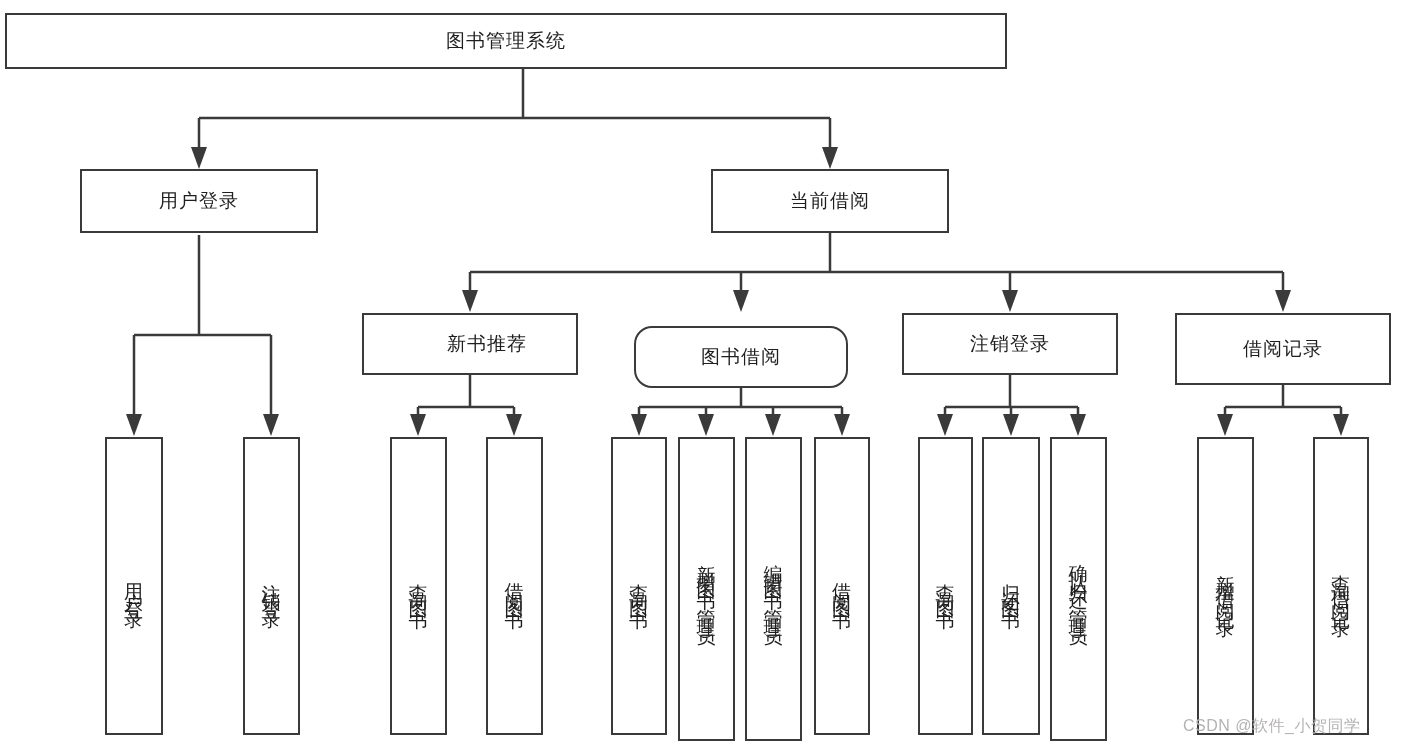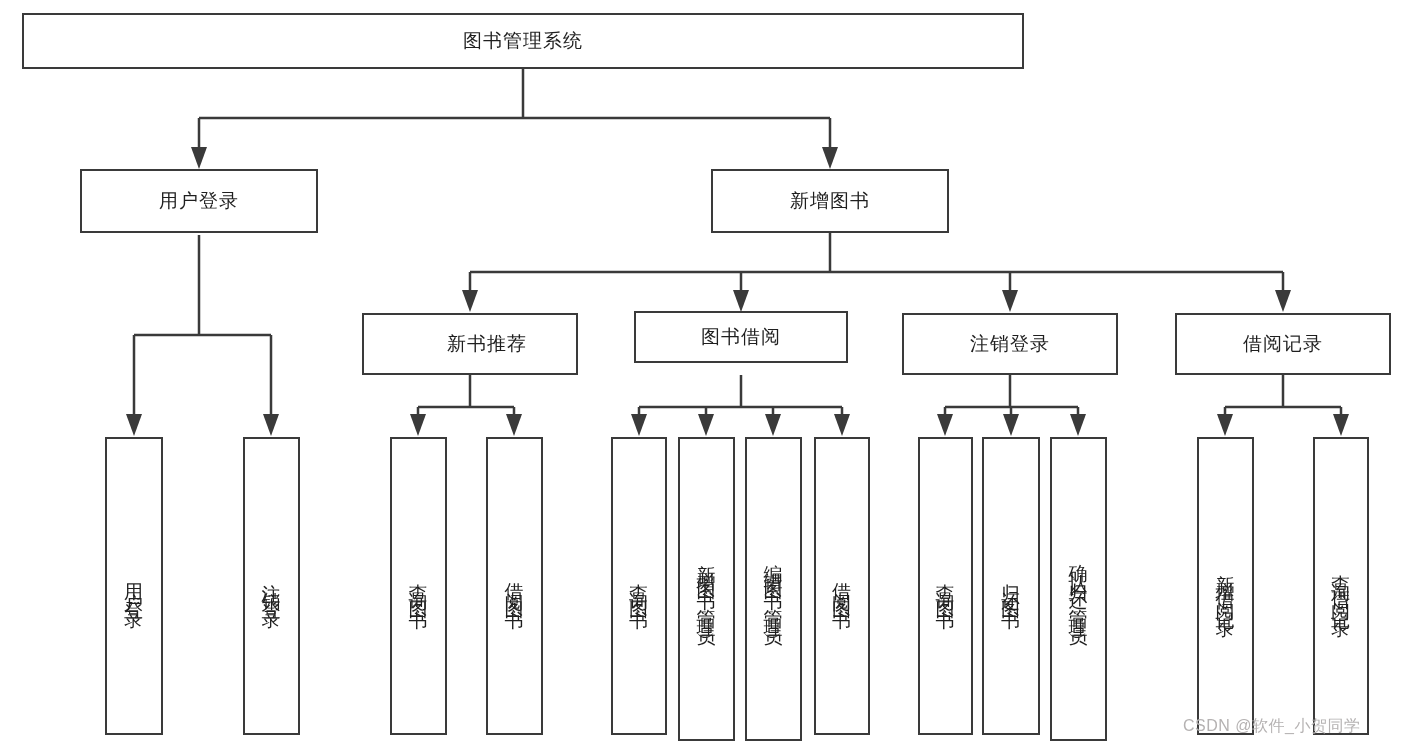--- a/index.html
+++ b/index.html
@@ -62,41 +62,41 @@
       <polygon points="773,436 765,414 781,414"></polygon>
       <polygon points="842,436 834,414 850,414"></polygon>
       <polygon points="945,436 937,414 953,414"></polygon>
       <polygon points="1011,436 1003,414 1019,414"></polygon>
       <polygon points="1078,436 1070,414 1086,414"></polygon>
       <polygon points="1225,436 1217,414 1233,414"></polygon>
       <polygon points="1341,436 1333,414 1349,414"></polygon>
     </g>
   </svg>
 
-  <div class="node" style="left:22px;top:13px;width:1002px;height:56px;">
+  <div class="node" style="left:5px;top:13px;width:1002px;height:56px;">
     <span>图书管理系统</span>
   </div>
 
   <div class="node" style="left:80px;top:169px;width:238px;height:64px;">
     <span>用户登录</span>
   </div>
   <div class="node" style="left:711px;top:169px;width:238px;height:64px;">
-    <span>新增图书</span>
+    <span>当前借阅</span>
   </div>
 
   <div class="node" style="left:362px;top:313px;width:216px;height:62px;padding-left:34px;">
     <span>新书推荐</span>
   </div>
-  <div class="node" style="left:634px;top:311px;width:214px;height:52px;">
+  <div class="node" style="left:634px;top:326px;width:214px;height:62px;border-radius:18px;">
     <span>图书借阅</span>
   </div>
   <div class="node" style="left:902px;top:313px;width:216px;height:62px;">
     <span>注销登录</span>
   </div>
-  <div class="node" style="left:1175px;top:313px;width:216px;height:62px;">
+  <div class="node" style="left:1175px;top:313px;width:216px;height:72px;">
     <span>借阅记录</span>
   </div>
 
   <div class="node vnode" style="left:105px;top:437px;width:58px;height:298px;">
     <span class="vtext">用户登录</span>
   </div>
   <div class="node vnode" style="left:243px;top:437px;width:57px;height:298px;">
     <span class="vtext">注销登录</span>
   </div>
 

